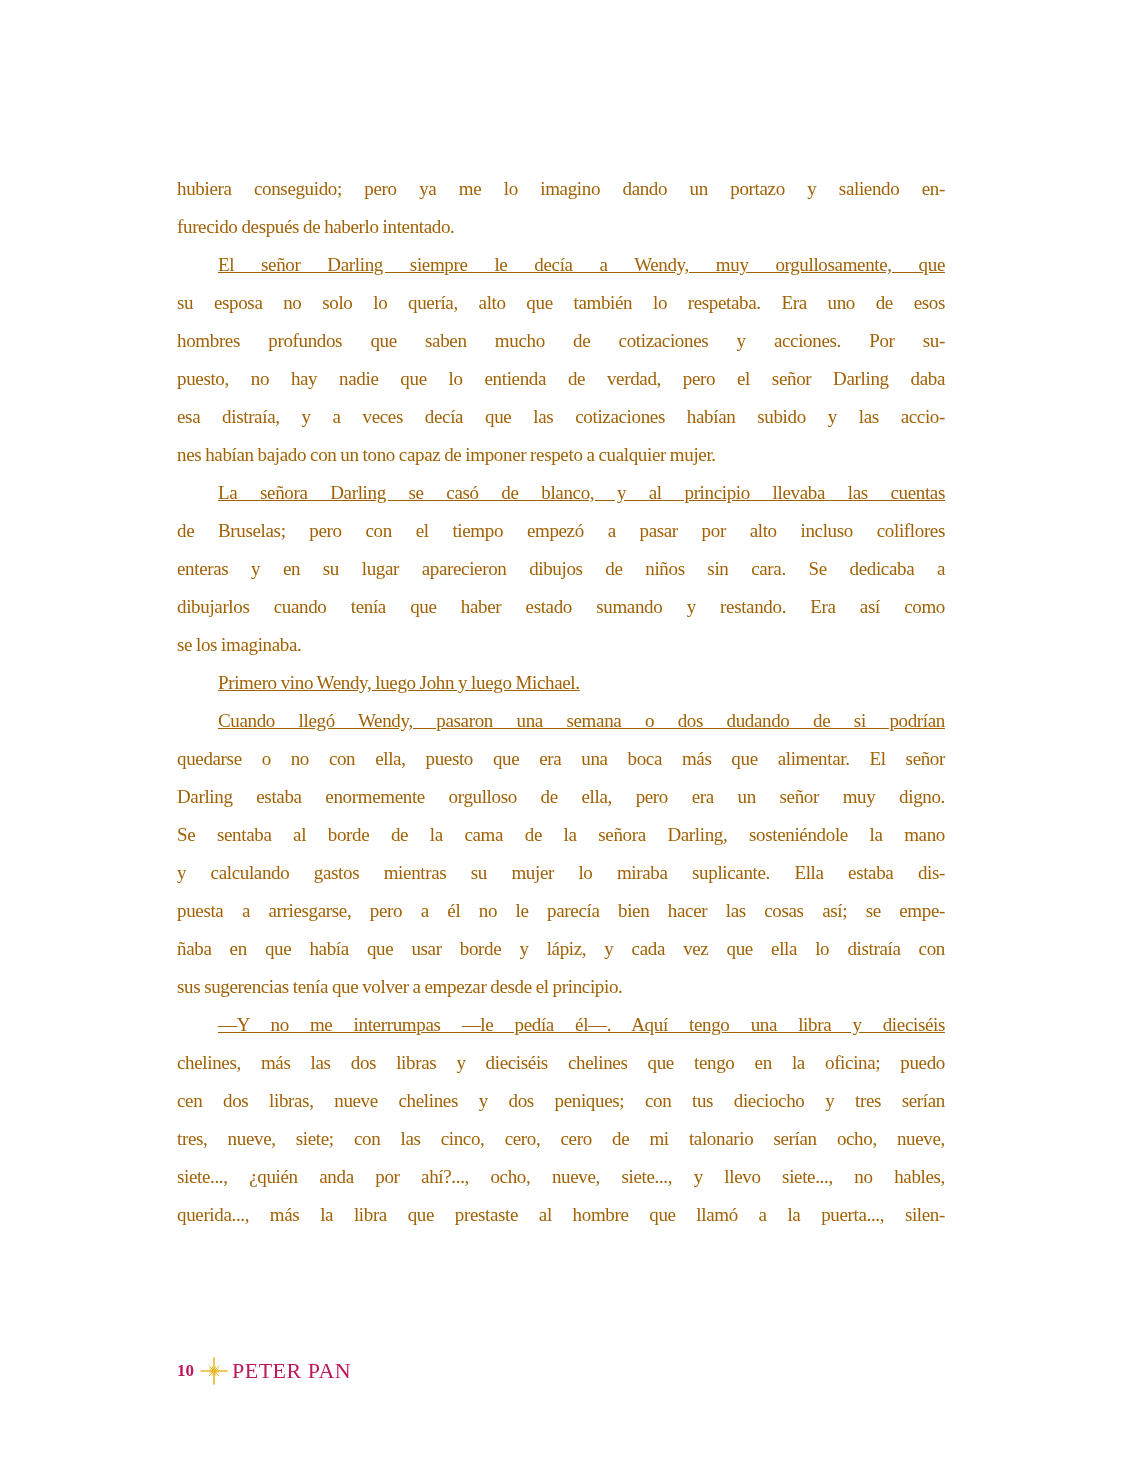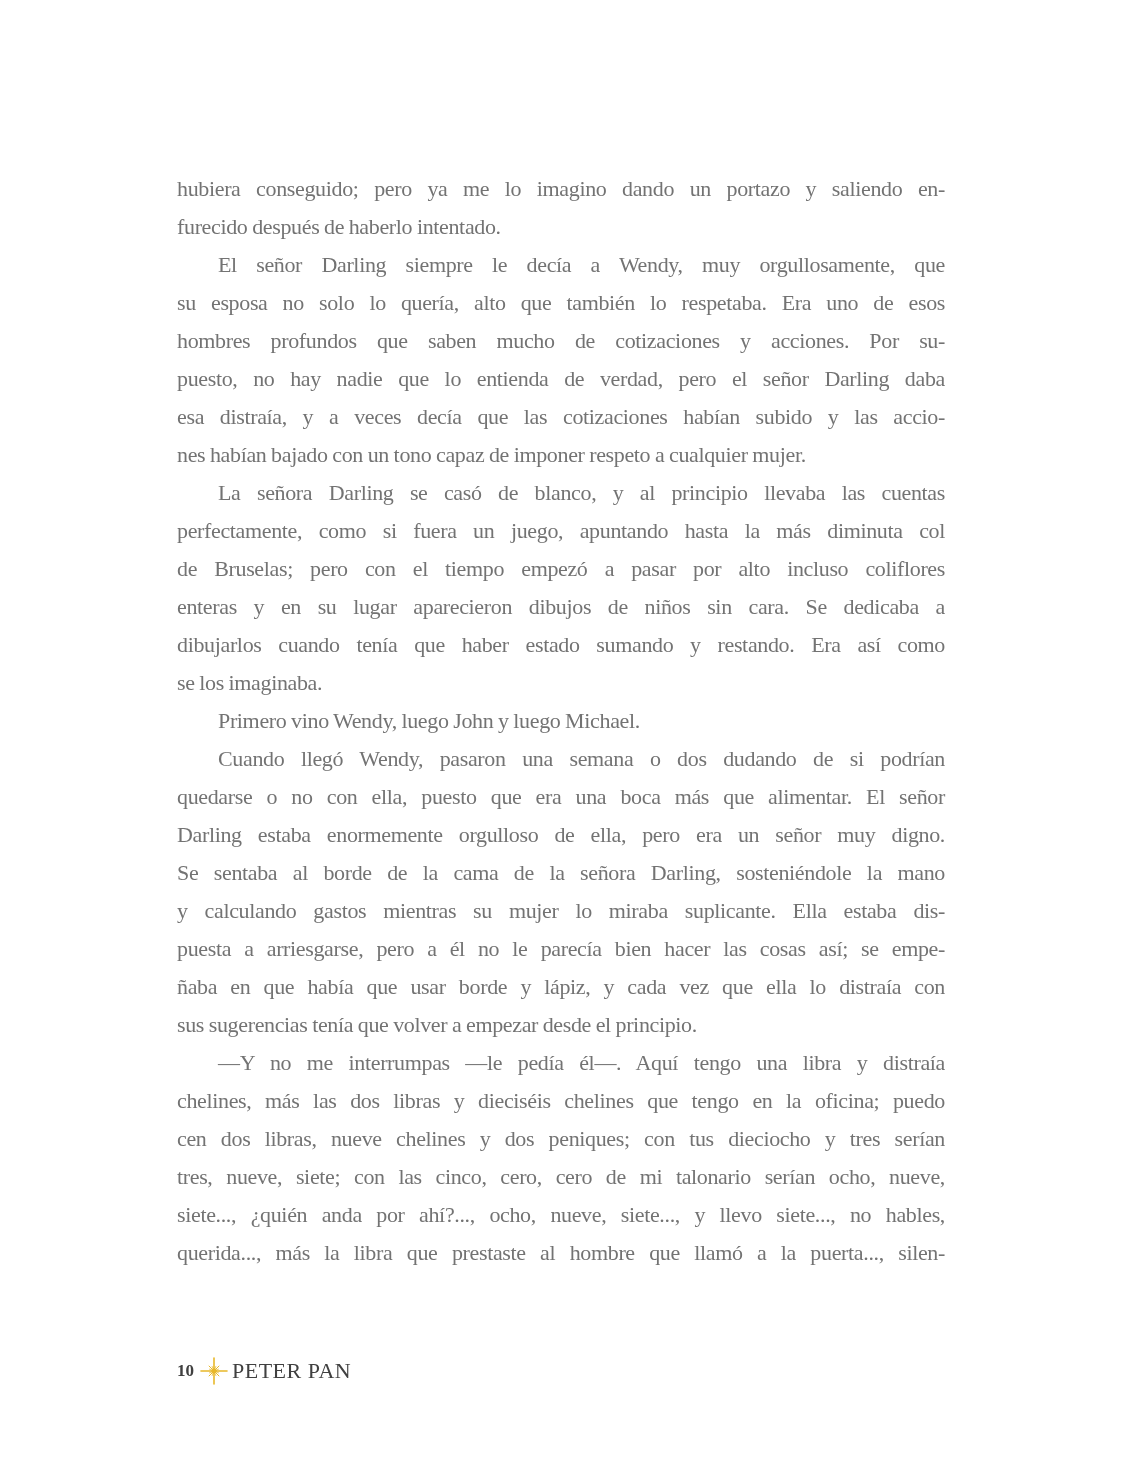--- a/index.html
+++ b/index.html
@@ -4,67 +4,66 @@
 <style>
   html, body { margin: 0; padding: 0; background: #ffffff; }
   body { width: 1122px; height: 1476px; position: relative; overflow: hidden; }
   .page {
     position: absolute; left: 0; top: 0; width: 1122px; height: 1476px;
     background: #ffffff;
   }
   .text-block {
     position: absolute; left: 177px; top: 170px; width: 768px;
     font-family: "Liberation Serif", "DejaVu Serif", serif;
-    font-size: 22px; line-height: 38px; color: #737373;
+    font-size: 19px; line-height: 38px; color: #a16207;
     letter-spacing: -0.35px; word-spacing: -0.5px;
   }
   .line {
     display: block; white-space: nowrap; height: 38px;
     text-align: justify; text-align-last: justify;
   }
   .line.last { text-align-last: left; }
-  .line.indent { padding-left: 41px; }
+  .line.indent { padding-left: 41px; text-decoration: underline; }
   .footer {
     position: absolute; left: 177px; top: 1356px; height: 30px;
     display: flex; align-items: center;
-    font-family: "Liberation Serif", "DejaVu Serif", serif; color: #404040;
+    font-family: "Liberation Serif", "DejaVu Serif", serif; color: #be185d;
   }
   .folio { font-size: 17px; font-weight: bold; margin-right: 4px; }
   .star { width: 28px; height: 28px; margin: 0 4px 0 2px; }
   .book-title { font-size: 22px; letter-spacing: 0.5px; }
 </style>
 </head>
 <body>
 
 <div class="page">
   <div class="text-block" id="text-block">
       <span class="line">hubiera conseguido; pero ya me lo imagino dando un portazo y saliendo en-</span>
       <span class="line last">furecido después de haberlo intentado.</span>
       <span class="line indent">El señor Darling siempre le decía a Wendy, muy orgullosamente, que</span>
       <span class="line">su esposa no solo lo quería, alto que también lo respetaba. Era uno de esos</span>
       <span class="line">hombres profundos que saben mucho de cotizaciones y acciones. Por su-</span>
       <span class="line">puesto, no hay nadie que lo entienda de verdad, pero el señor Darling daba</span>
       <span class="line">esa distraía, y a veces decía que las cotizaciones habían subido y las accio-</span>
       <span class="line last">nes habían bajado con un tono capaz de imponer respeto a cualquier mujer.</span>
       <span class="line indent">La señora Darling se casó de blanco, y al principio llevaba las cuentas</span>
-      <span class="line">perfectamente, como si fuera un juego, apuntando hasta la más diminuta col</span>
       <span class="line">de Bruselas; pero con el tiempo empezó a pasar por alto incluso coliflores</span>
       <span class="line">enteras y en su lugar aparecieron dibujos de niños sin cara. Se dedicaba a</span>
       <span class="line">dibujarlos cuando tenía que haber estado sumando y restando. Era así como</span>
       <span class="line last">se los imaginaba.</span>
       <span class="line indent last">Primero vino Wendy, luego John y luego Michael.</span>
       <span class="line indent">Cuando llegó Wendy, pasaron una semana o dos dudando de si podrían</span>
       <span class="line">quedarse o no con ella, puesto que era una boca más que alimentar. El señor</span>
       <span class="line">Darling estaba enormemente orgulloso de ella, pero era un señor muy digno.</span>
       <span class="line">Se sentaba al borde de la cama de la señora Darling, sosteniéndole la mano</span>
       <span class="line">y calculando gastos mientras su mujer lo miraba suplicante. Ella estaba dis-</span>
       <span class="line">puesta a arriesgarse, pero a él no le parecía bien hacer las cosas así; se empe-</span>
       <span class="line">ñaba en que había que usar borde y lápiz, y cada vez que ella lo distraía con</span>
       <span class="line last">sus sugerencias tenía que volver a empezar desde el principio.</span>
-      <span class="line indent">—Y no me interrumpas —le pedía él—. Aquí tengo una libra y distraía</span>
+      <span class="line indent">—Y no me interrumpas —le pedía él—. Aquí tengo una libra y dieciséis</span>
       <span class="line">chelines, más las dos libras y dieciséis chelines que tengo en la oficina; puedo</span>
       <span class="line">cen dos libras, nueve chelines y dos peniques; con tus dieciocho y tres serían</span>
       <span class="line">tres, nueve, siete; con las cinco, cero, cero de mi talonario serían ocho, nueve,</span>
       <span class="line">siete..., ¿quién anda por ahí?..., ocho, nueve, siete..., y llevo siete..., no hables,</span>
       <span class="line">querida..., más la libra que prestaste al hombre que llamó a la puerta..., silen-</span>
     </div>
 
   <div class="footer">
     <span class="folio">10</span>
     <svg class="star" viewBox="0 0 28 28">

